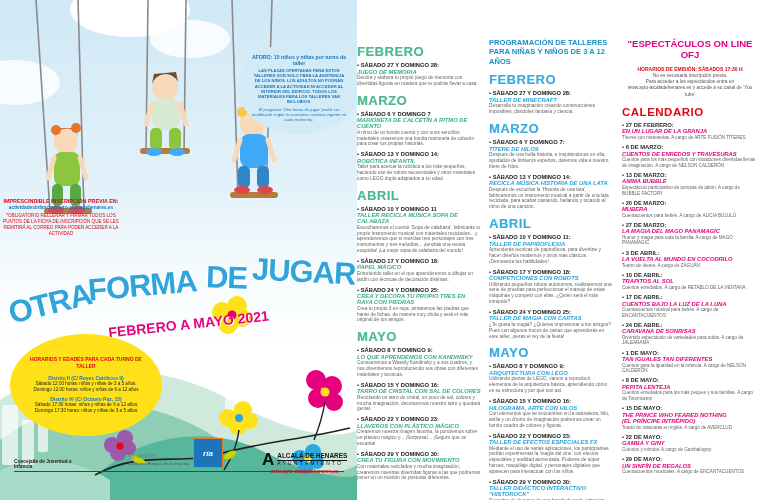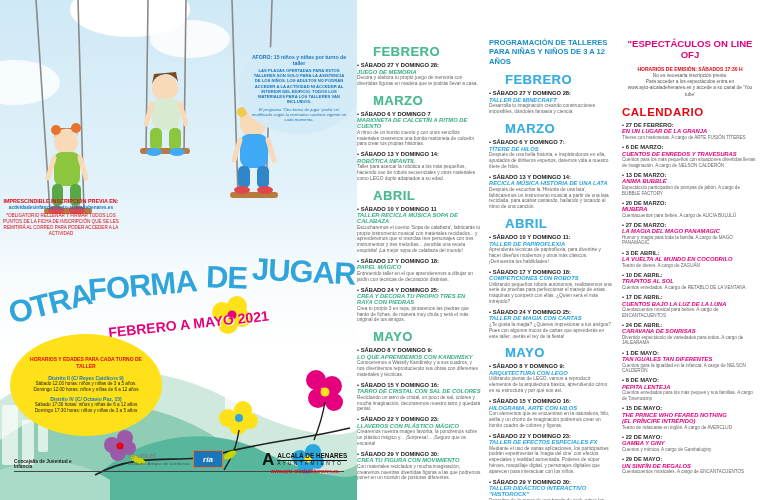--- a/index.html
+++ b/index.html
@@ -48,37 +48,37 @@
   #schedule-bubble .d-line { font-size:4.6px; color:#222; line-height:1.3; }
   #hills-svg, #swing-svg { position:absolute; left:0; }
   #swing-svg { top:0; }
   #hills-svg { bottom:0; }
   
   #left-footer { position:absolute; left:0; bottom:8px; width:357px; height:60px; }
   #footer-line { position:absolute; left:14px; bottom:20px; width:330px; height:1px; background:#444; }
   #concejalia { position:absolute; left:14px; bottom:23px; font-size:4.8px; font-weight:bold; color:#222; width:70px; }
   #unicef-logo { position:absolute; left:128px; bottom:26px; font-size:4.4px; color:#555; line-height:1.2; }
   #unicef-logo .u-mark { font-size:7px; color:#777; }
-  #ria-logo { position:absolute; left:193px; bottom:24px; width:30px; height:18px; background:#1b75bb;
+  #ria-logo { position:absolute; left:193px; bottom:24px; width:30px; height:30px; background:#1b75bb;
     display:flex; align-items:center; justify-content:center; border:1px solid #e87722; }
   #ria-logo span { color:#fff; font-weight:bold; font-size:8px; font-style:italic; }
   #ayto-logo { position:absolute; left:262px; bottom:18px; }
   #ayto-logo .row { display:flex; align-items:center; gap:3px; }
   #ayto-logo .a-glyph { font-size:17px; font-weight:800; color:#111; line-height:.9; }
   #ayto-logo .a-name { font-size:6.4px; font-weight:bold; color:#111; }
   #ayto-logo .a-gov { font-size:4.8px; color:#111; letter-spacing:2.4px; border-top:1px solid #111; margin-top:1px; }
   #ayto-logo .a-web { font-size:4.8px; font-weight:bold; color:#e30613; margin-top:2px; text-align:center; }
   
   .prog-col { position:absolute; top:38px; }
   #col-3-5 { left:357px; width:124px; }
   #col-6-12 { left:489px; width:124px; }
   .col-header { font-size:7.6px; font-weight:800; line-height:1.25; margin-bottom:6px; }
   #col-3-5 .col-header { color:#1f8f66; }
   #col-6-12 .col-header { color:#1b8ec6; }
-  .month { font-size:13px; font-weight:800; letter-spacing:.5px; margin:6px 16px 3px; }
+  .month { font-size:13px; font-weight:800; letter-spacing:.5px; margin:6px 0 3px; }
   .month.green { color:#4cb98f; text-shadow:.4px .4px 0 #b9e4d2; }
   .month.blue { color:#36acdf; text-shadow:.4px .4px 0 #bfe6f6; }
   .event { margin-bottom:4px; }
   .ev-date { font-size:5.8px; font-weight:bold; color:#1a1a1a; }
   .ev-title { font-size:5.8px; font-weight:bold; font-style:italic; margin:.5px 0; }
   .ev-title.green { color:#3aae85; }
   .ev-title.blue { color:#2aa3dc; }
   .ev-title.magenta { color:#e5007e; }
   .ev-desc { font-size:4.8px; color:#666; line-height:1.22; }
   

